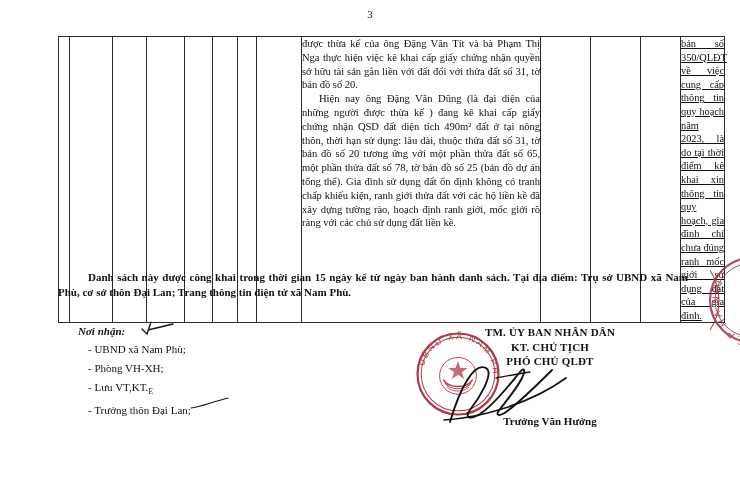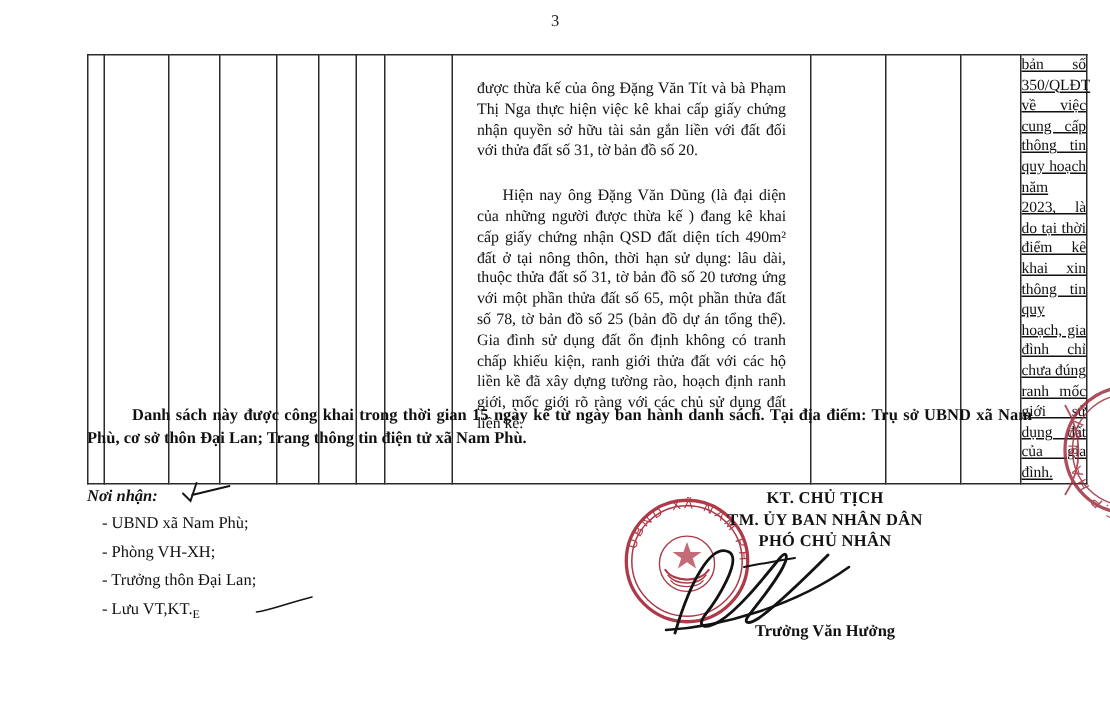--- a/index.html
+++ b/index.html
@@ -39,21 +39,21 @@
     vertical-align: top;
     padding: 0;
     height: 228px;
   }
   .cell-empty { background: #fff; }
 
   .cell-main {
     padding: 2px 3px 0 3px;
   }
   .cell-main p {
-    margin: 16px;
+    margin: 0;
     font-size: 10.6px;
     line-height: 13.8px;
     text-align: justify;
     text-justify: inter-word;
     letter-spacing: -0.05px;
   }
   .cell-main p.indent { text-indent: 17px; }
 
   .cell-note {
     padding: 2px 3px 0 4px;
@@ -76,21 +76,21 @@
     line-height: 15px;
     text-align: justify;
     text-indent: 30px;
   }
   #para-public { top: 270px; font-weight: bold; }
   #para-appeal { top: 303px; }
 
   
   .recipients {
     position: absolute;
-    left: 48px;
+    left: 68px;
     top: 325px;
     width: 230px;
   }
   .recipients-title {
     font-size: 11px;
     font-weight: bold;
     font-style: italic;
     margin: 0 0 3px 10px;
     position: relative;
   }
@@ -215,22 +215,22 @@
   <div class="recipients">
     <div class="recipients-title">Nơi nhận:</div>
 
     <svg class="tick-mark" viewBox="0 0 34 16">
       <path d="M2 8 L7 13 L11 1 M8 9 L33 3" stroke="#141414" stroke-width="1.3" fill="none" stroke-linecap="round"></path>
     </svg>
 
     <ul>
       <li>- UBND xã Nam Phù;</li>
       <li>- Phòng VH-XH;</li>
+      <li><span>- Lưu VT,KT.</span><span class="kt-sub">E</span></li>
       <li>- Trưởng thôn Đại Lan;</li>
-      <li><span>- Lưu VT,KT.</span><span class="kt-sub">E</span></li>
     </ul>
 
     <svg class="vt-stroke" viewBox="0 0 40 14">
       <path d="M1 11 C10 10, 22 5, 38 1" stroke="#141414" stroke-width="1.1" fill="none" stroke-linecap="round"></path>
     </svg>
   </div>
 
   <svg class="seal" viewBox="0 0 100 100">
     <defs>
       <path id="sealArcTop" d="M 12,50 A 38,38 0 1 1 88,50"></path>
@@ -249,23 +249,23 @@
     <path d="M38 64 C43 70, 57 70, 62 64" stroke="#a8293a" stroke-width="0.9" fill="none"></path>
   </svg>
 
   <svg class="scrawl" viewBox="0 0 190 80">
     <path d="M10 74 C20 40, 34 14, 46 20 C55 25, 38 52, 30 62 C24 70, 30 72, 40 66 C54 57, 70 36, 80 24 C84 19, 86 22, 82 30 C76 42, 62 58, 58 64 C56 68, 60 68, 66 64 C80 54, 100 34, 112 22" stroke="#131313" stroke-width="1.9" fill="none" stroke-linecap="round"></path>
     <path d="M4 72 C40 70, 90 56, 126 30" stroke="#131313" stroke-width="1.7" fill="none" stroke-linecap="round"></path>
     <path d="M56 30 C66 28, 78 26, 90 24" stroke="#131313" stroke-width="1.3" fill="none" stroke-linecap="round"></path>
   </svg>
 
   <div class="signature">
+    <div class="sig-line">TM. ỦY BAN NHÂN DÂN</div>
     <div class="sig-line">KT. CHỦ TỊCH</div>
-    <div class="sig-line">TM. ỦY BAN NHÂN DÂN</div>
-    <div class="sig-line">PHÓ CHỦ NHÂN</div>
+    <div class="sig-line">PHÓ CHỦ QLĐT</div>
     <div class="sig-name">Trưởng Văn Hưởng</div>
   </div>
 
   <div class="edge-stamp">
     <svg width="120" height="92" viewBox="0 0 120 92">
       <defs>
         <path id="edgeArc" d="M 58,86 A 44,44 0 0 1 58,2"></path>
       </defs>
       <circle cx="60" cy="44" r="42" fill="none" stroke="#9e3040" stroke-width="2.2"></circle>
       <circle cx="60" cy="44" r="37" fill="none" stroke="#9e3040" stroke-width="1"></circle>

